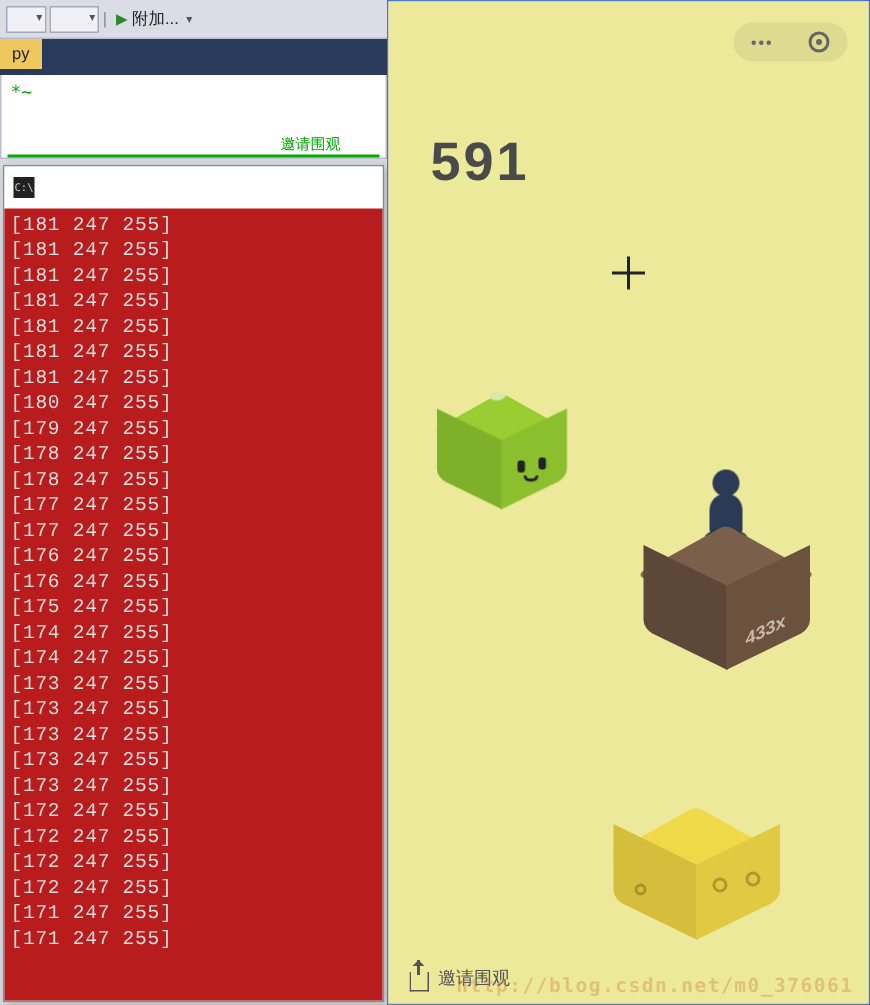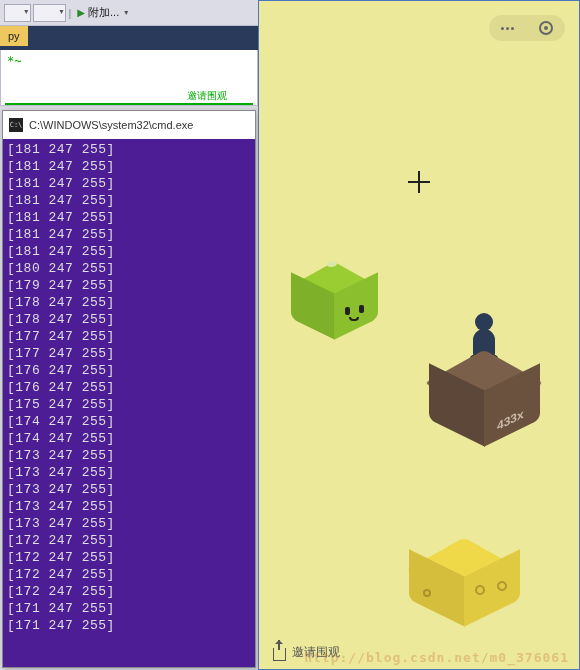--- a/index.html
+++ b/index.html
@@ -19,21 +19,21 @@
     
     .py-body { position: absolute; top: 50px; left: 0; width: 258px; height: 56px; background: #fff; border: 1px solid #bcbccc; border-top: none; padding: 4px 6px; }
     .py-star { color: #0a0; font-size: 12px; font-family: Consolas, monospace; }
     .py-green-bar { position: absolute; bottom: 0; left: 4px; right: 4px; height: 2px; background: #0a0; }
     .py-green-text { position: absolute; bottom: 2px; right: 30px; font-size: 10px; color: #0a0; }
     
     
     .cmd-window { position: absolute; top: 110px; left: 2px; width: 254px; height: 558px; background: #fff; border: 1px solid #888; box-shadow: 2px 2px 6px rgba(0,0,0,.2); }
     .cmd-title { height: 28px; background: #fff; display: flex; align-items: center; padding: 0 6px; font-size: 11px; color: #333; gap: 6px; }
     .cmd-icon { width: 14px; height: 14px; background: #222; display: inline-flex; align-items: center; justify-content: center; color: #ccc; font-size: 7px; font-family: monospace; }
-    .cmd-body { background: #4c1d95; color: #ddd; font-family: Consolas, "Courier New", monospace; font-size: 13px; line-height: 17px; padding: 2px 4px; height: calc(100% - 28px); overflow: hidden; white-space: pre; letter-spacing: 0.5px; }
+    .cmd-body { background: #b91c1c; color: #ddd; font-family: Consolas, "Courier New", monospace; font-size: 13px; line-height: 17px; padding: 2px 4px; height: calc(100% - 28px); overflow: hidden; white-space: pre; letter-spacing: 0.5px; }
     
     
     .img-window { position: absolute; top: 0; left: 258px; width: 322px; height: 670px; background: #fff; border: 1px solid #4a78c0; display: flex; flex-direction: column; }
     .img-title { height: 30px; display: flex; align-items: center; padding: 0 6px; font-size: 12px; color: #111; background: #fff; }
     .img-title .ico { width: 16px; height: 16px; background: repeating-conic-gradient(#999 0 25%, #ddd 0 50%); margin-right: 6px; border: 1px solid #777; }
     .img-title .spacer { flex: 1; }
     .winbtn { width: 44px; height: 28px; display: inline-flex; align-items: center; justify-content: center; font-size: 13px; color: #222; font-family: "Segoe UI Symbol"; }
     .winbtn.min::before { content: ""; display: block; width: 10px; height: 1px; background: #222; }
     .winbtn.max::before { content: ""; display: block; width: 9px; height: 9px; border: 1px solid #222; }
     .winbtn.close::before { content: "✕"; font-size: 13px; }
@@ -112,21 +112,20 @@
 </div>
 <div class="py-body">
   <div class="py-star">*~</div>
   <div class="py-green-text">邀请围观</div>
   <div class="py-green-bar"></div>
 </div>
 
 <div class="cmd-window">
   <div class="cmd-title">
     <span class="cmd-icon">C:\</span>
-    <span>C:\WINDOWS\system32\cmd.exe</span>
   </div>
   <div class="cmd-body" id="cmd-body">[181 247 255]
 [181 247 255]
 [181 247 255]
 [181 247 255]
 [181 247 255]
 [181 247 255]
 [181 247 255]
 [180 247 255]
 [179 247 255]
@@ -155,20 +154,21 @@
 <div class="img-window">
   <div class="game">
     <div class="game-toppill">
       <span class="dots">
           <span></span>
           <span></span>
           <span></span>
         </span>
       <span class="circ"></span>
     </div>
+    <div class="score">591</div>
     <div class="crosshair"></div>
 
     <div class="block green-block">
       <div class="t"></div>
         <div class="l"></div>
         <div class="r"></div>
       <div class="dot"></div>
       <div class="eye e1"></div>
         <div class="eye e2"></div>
         <div class="mouth"></div>

